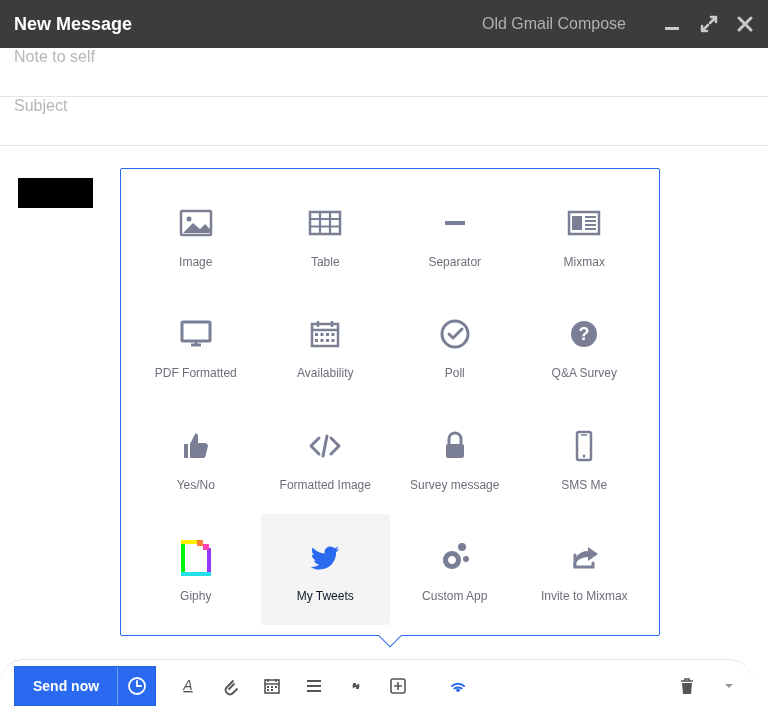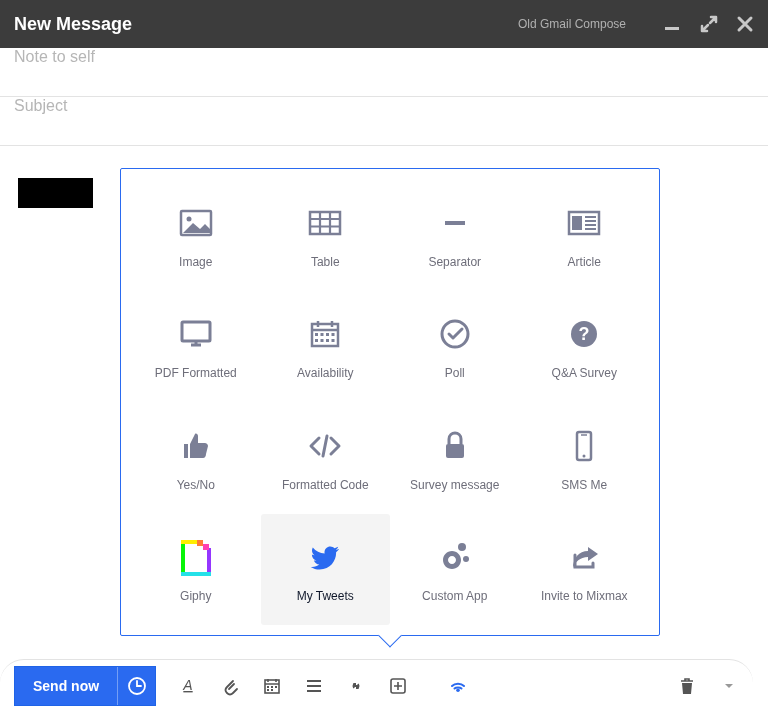--- a/index.html
+++ b/index.html
@@ -2,21 +2,21 @@
 <html><head>
 <meta charset="utf-8">
 <style>
   * { box-sizing: border-box; margin: 0; padding: 0; }
   html, body { width: 768px; height: 711px; font-family: Arial, Helvetica, sans-serif; background: #fff; }
   .titlebar {
     background: #3c3c3c; color: #fff; height: 48px; display: flex;
     align-items: center; padding: 0 14px;
   }
   .titlebar .title { font-size: 18px; font-weight: bold; flex: 1; }
-  .titlebar .old-link { color: #b0b0b0; font-size: 12px; margin-right: 18px; cursor: pointer; }
+  .titlebar .old-link { color: #b0b0b0; font-size: 16px; margin-right: 18px; cursor: pointer; }
   .titlebar .win-btn { color: #c8c8c8; margin-left: 18px; cursor: pointer; display: inline-flex; }
   .titlebar svg { display: block; }
   .field {
     height: 49px; display: flex; align-items: flex-start; padding: 0 14px;
     border-bottom: 1px solid #e3e3e3;
   }
   .field input {
     border: none; outline: none; width: 100%; font-size: 16px; color: #444;
   }
   .field input::placeholder { color: #b6b6b6; }
@@ -147,21 +147,21 @@
       </div>
 
       <div class="tile">
         <span class="icon-wrap">
           <svg viewBox="0 0 40 40">
               <rect x="5" y="9" width="30" height="22" class="strokec" stroke-width="2.5"></rect>
               <rect x="8" y="13" width="10" height="14" class="fillc"></rect>
               <path d="M21 14 H32 M21 18 H32 M21 22 H32 M21 26 H32" class="strokec" stroke-width="2"></path>
             </svg>
         </span>
-        <span class="label">Article</span>
+        <span class="label">Mixmax</span>
       </div>
 
       <div class="tile">
         <span class="icon-wrap">
           <svg viewBox="0 0 40 40">
               <rect x="6" y="8" width="28" height="19" rx="1" class="strokec" stroke-width="3"></rect>
               <path d="M15 31 H25 M20 27 V31" class="strokec" stroke-width="3"></path>
             </svg>
         </span>
         <span class="label">PDF Formatted</span>
@@ -216,21 +216,21 @@
         </span>
         <span class="label">Yes/No</span>
       </div>
 
       <div class="tile">
         <span class="icon-wrap">
           <svg viewBox="0 0 40 40">
               <path d="M14 12 L6 20 L14 28 M26 12 L34 20 L26 28 M22 10 L18 30" class="strokec" stroke-width="3" stroke-linecap="round" stroke-linejoin="round"></path>
             </svg>
         </span>
-        <span class="label">Formatted Code</span>
+        <span class="label">Formatted Image</span>
       </div>
 
       <div class="tile">
         <span class="icon-wrap">
           <svg viewBox="0 0 40 40">
               <rect x="11" y="18" width="18" height="14" rx="2" class="fillc"></rect>
               <path d="M14 18 V13 C14 9 17 7 20 7 C23 7 26 9 26 13 V18" class="strokec" stroke-width="3"></path>
             </svg>
         </span>
         <span class="label">Survey message</span>

